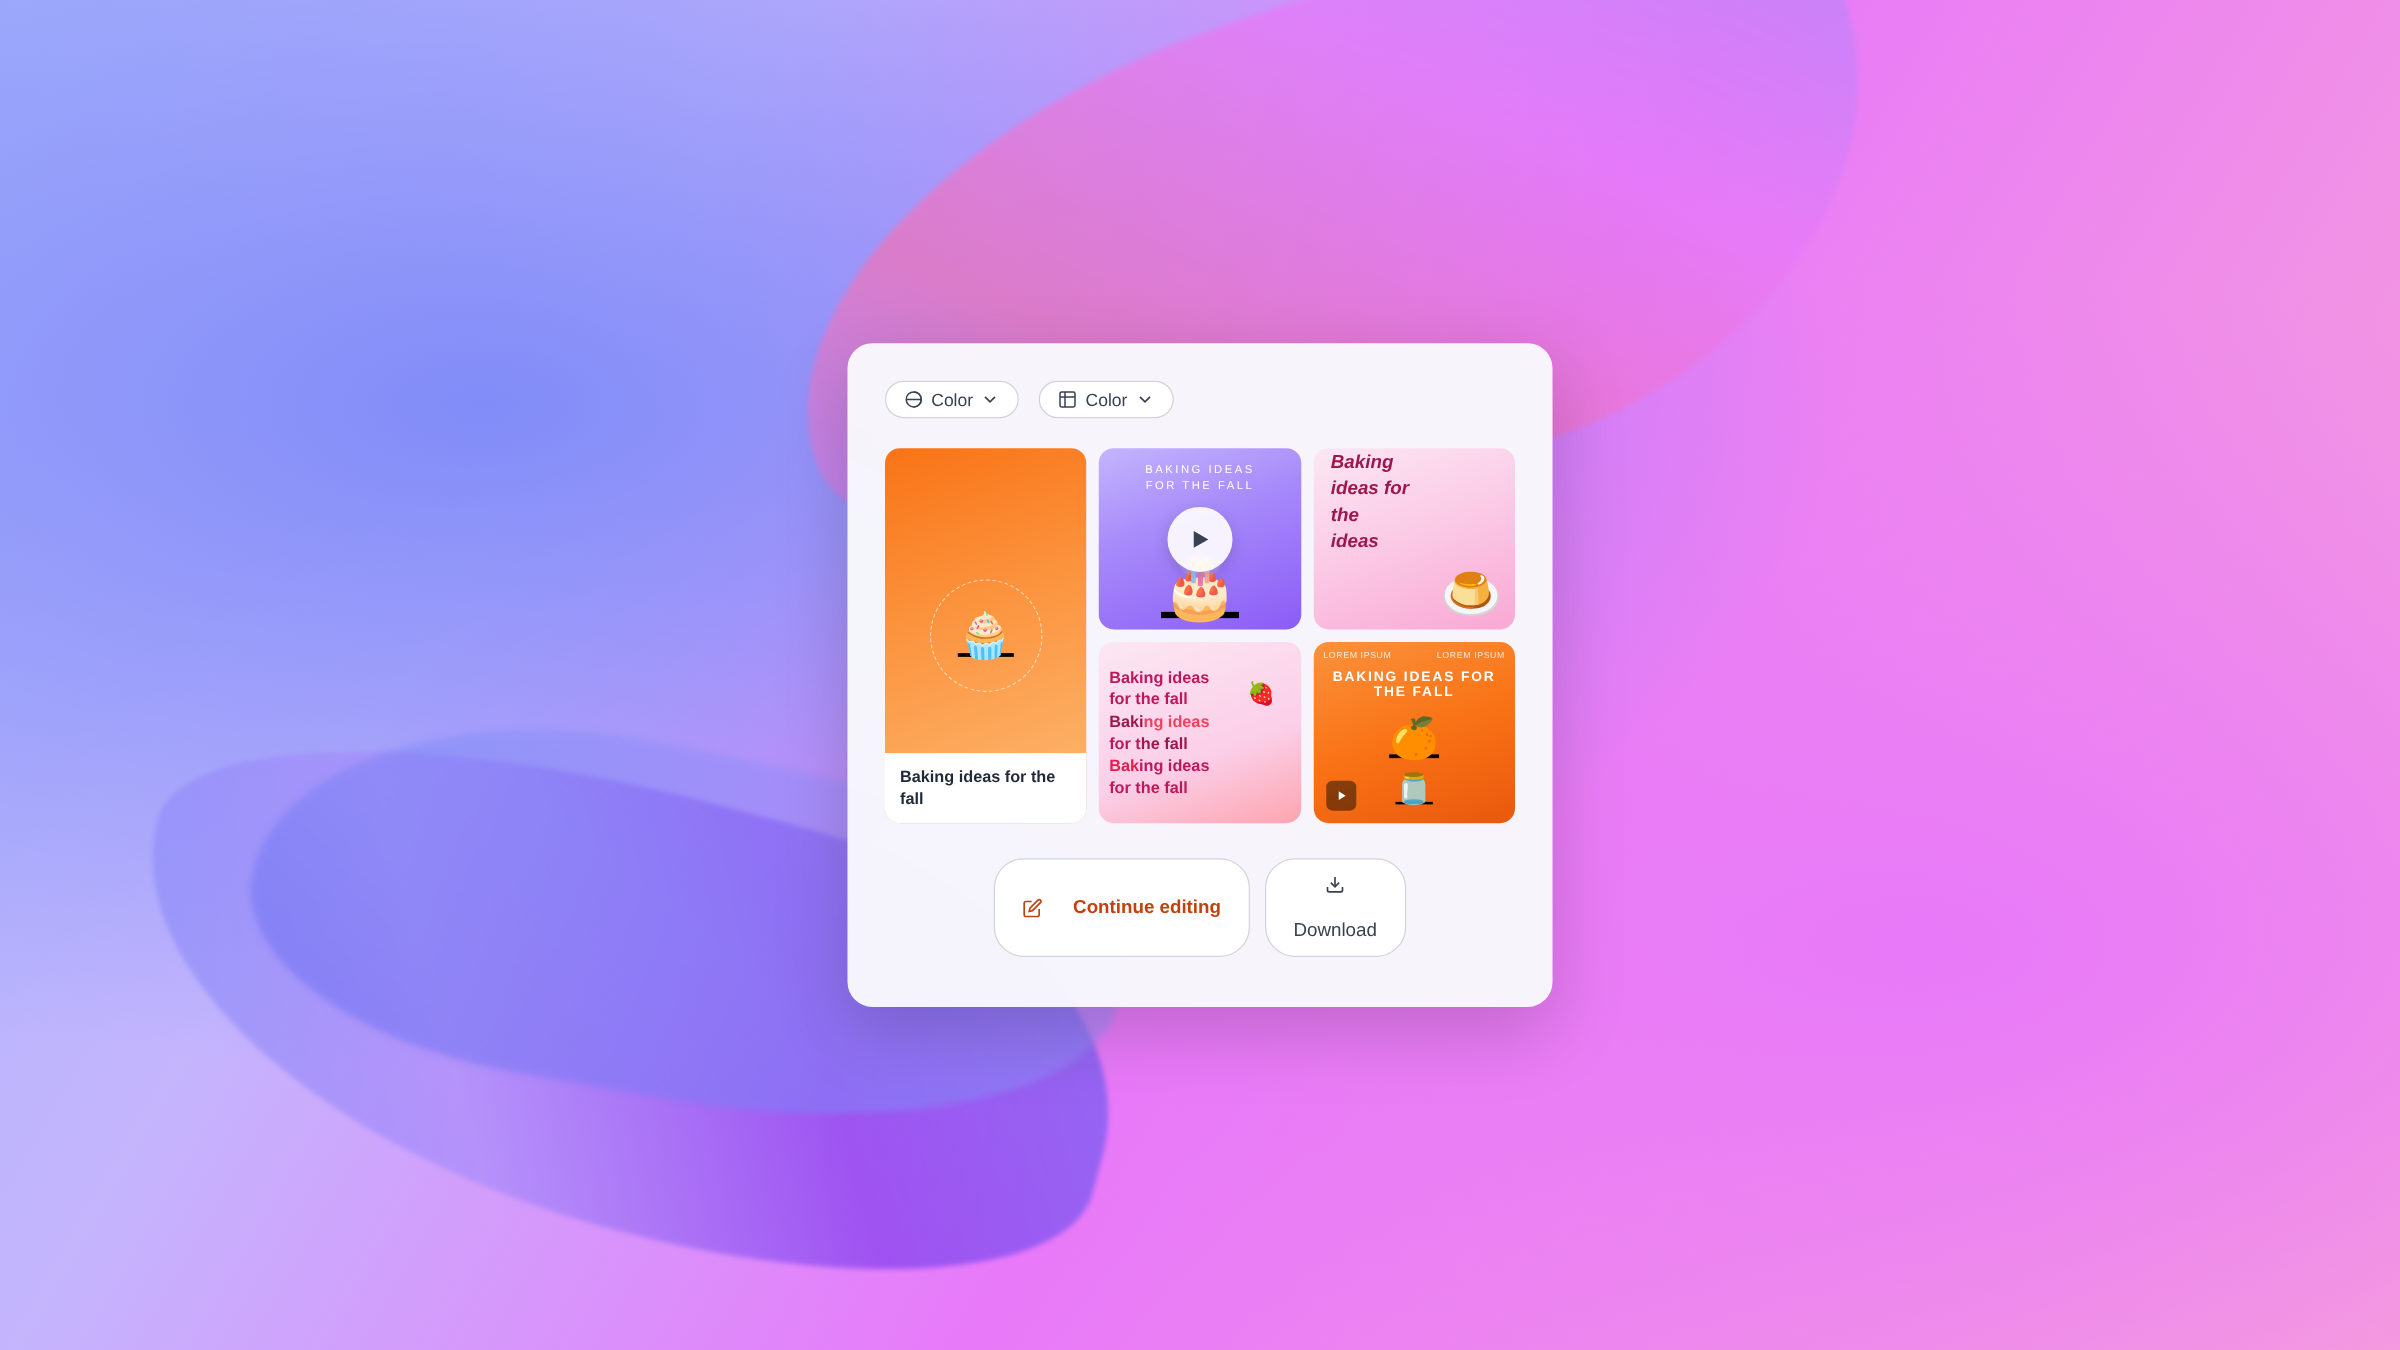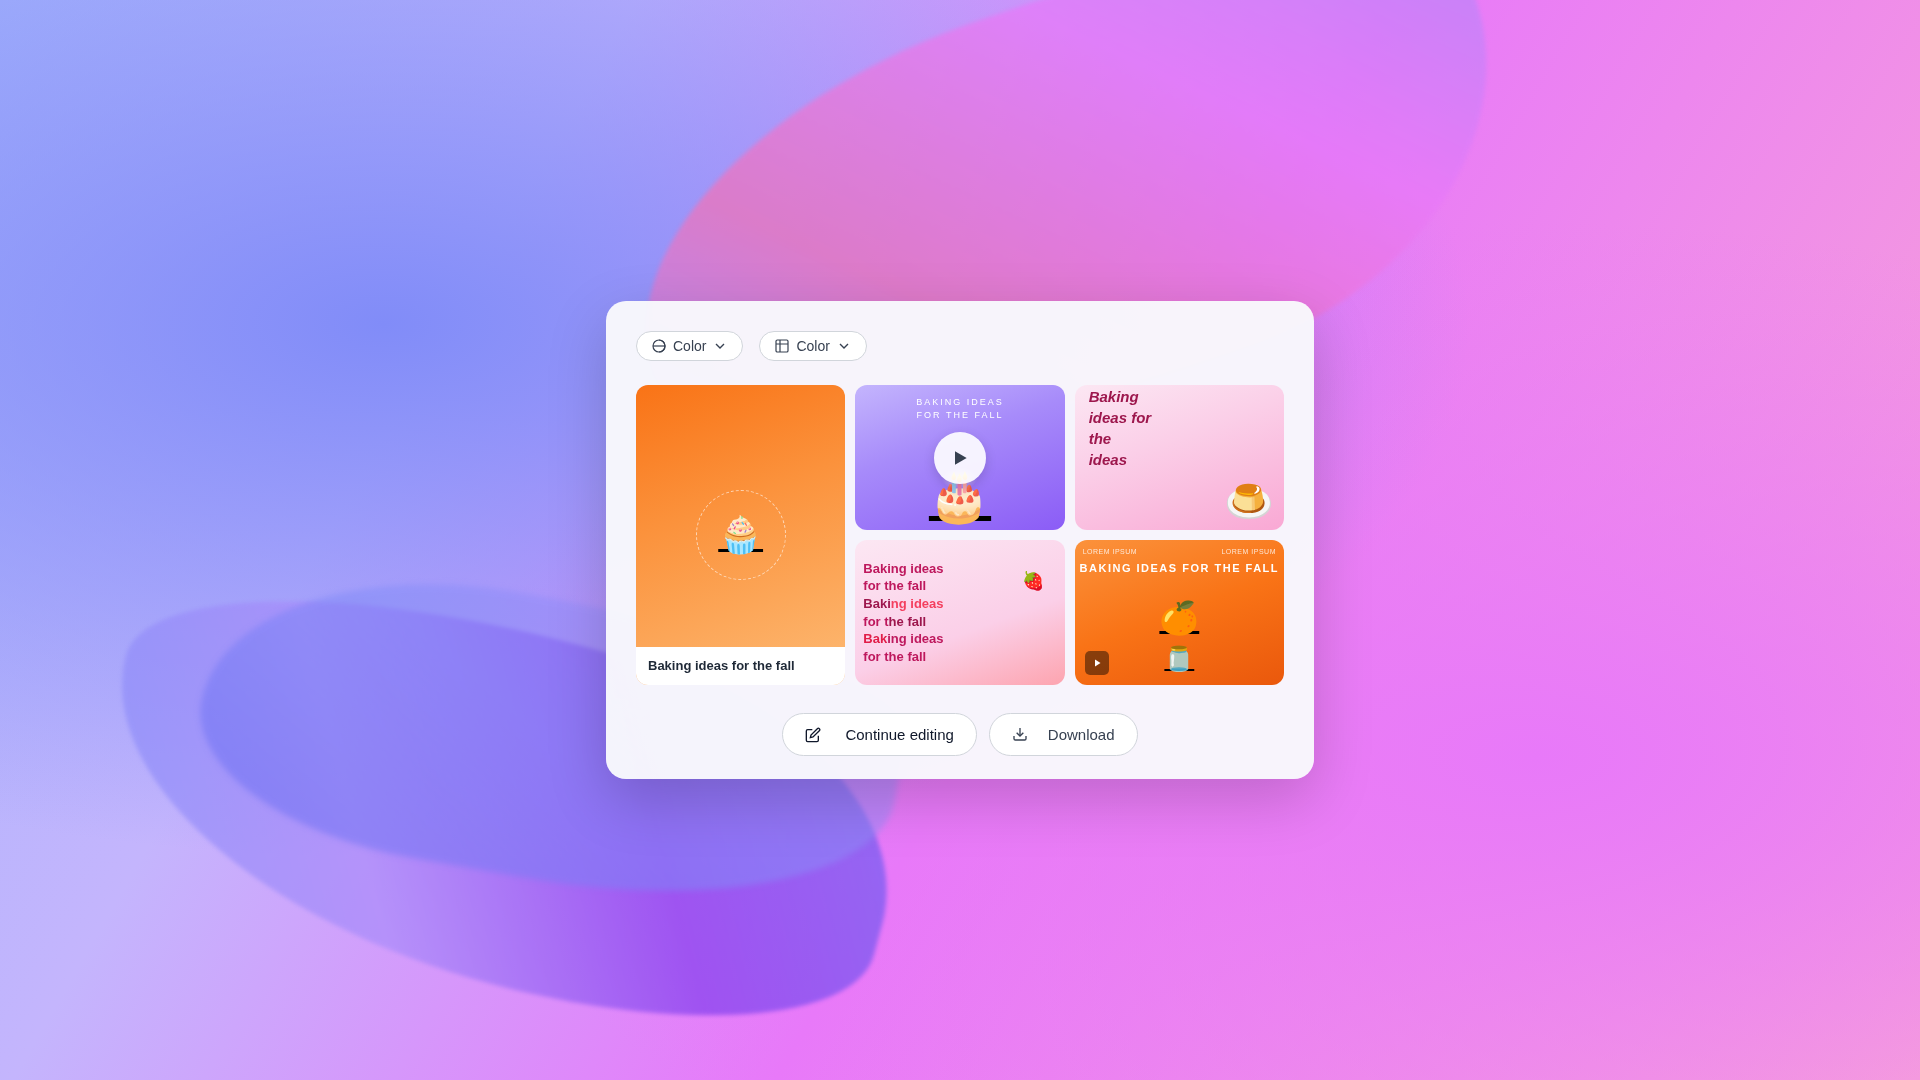--- a/index.html
+++ b/index.html
@@ -65,24 +65,24 @@
       z-index: 1;
       filter: blur(3px);
     }
 
     
     .modal {
       position: absolute;
       top: 50%;
       left: 50%;
       transform: translate(-50%, -50%);
-      width: 708px;
+      width: 564px;
       background: rgba(248, 248, 252, 0.97);
       border-radius: 20px;
-      padding: 30px 30px 23px 30px;
+      padding: 30px 30px 40px 30px;
       z-index: 10;
       box-shadow: 0 20px 60px rgba(0,0,0,0.18);
     }
 
     
     .toolbar {
       display: flex;
       gap: 16px;
       margin-bottom: 24px;
     }
@@ -351,35 +351,37 @@
     .btn-continue {
       display: flex;
       align-items: center;
       gap: 24px;
       padding: 12px 22px;
       border: 1.5px solid #d1d5db;
       border-radius: 24px;
       background: white;
       cursor: pointer;
       font-size: 15px;
-      color: #0f172a;
-      font-weight: 400;
+      color: #c2410c;
+      font-weight: 700;
     }
 
     .btn-download {
       display: flex;
+      align-items: center;
       gap: 20px;
       padding: 12px 22px;
       border: 1.5px solid #d1d5db;
       border-radius: 24px;
       background: white;
       cursor: pointer;
       font-size: 15px;
       color: #374151;
       font-weight: 500;
+      flex-direction: column;
     }
 
     
     .card1-circular-container {
       position: relative;
       width: 120px;
       height: 120px;
       display: flex;
       align-items: center;
       justify-content: center;

